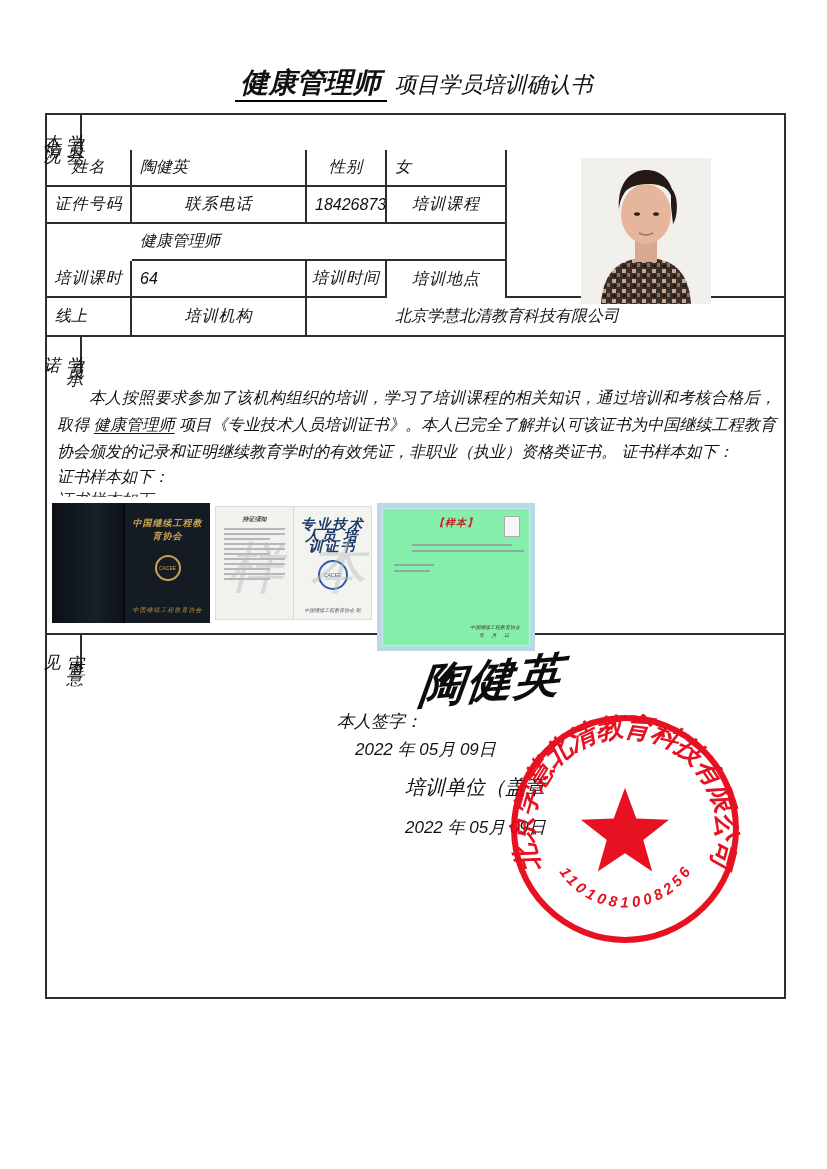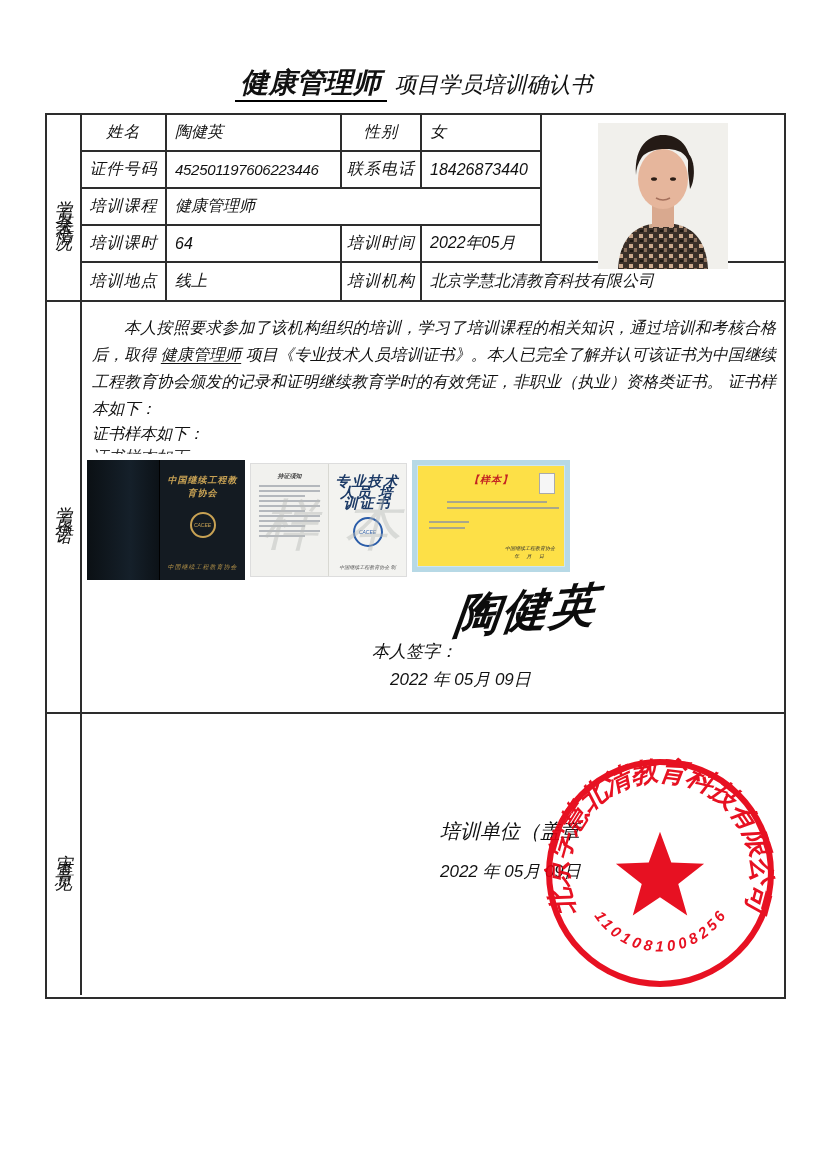--- a/index.html
+++ b/index.html
@@ -6,21 +6,21 @@
   body { background:#fff; font-family:"Liberation Sans","DejaVu Sans",sans-serif; color:#111; }
   .page { position:relative; width:827px; height:1169px; background:#fff; overflow:hidden; margin:16px auto;font-style:italic; }
 
   
   .doc-title { position:absolute; top:48px; left:0; width:100%; text-align:center; white-space:nowrap; }
   .doc-title .program { font-size:28px; font-weight:bold; border-bottom:2px solid #000; padding:0 6px 2px 6px; }
   .doc-title .suffix { font-size:22px; margin-left:8px; }
 
   
   .doc-table { position:absolute; left:45px; top:97px; width:741px; height:886px; border:2px solid #2d2d2d; background:#fff; }
-  .section { display:flex; border-bottom:2px solid #2d2d2d; }
+  .section { display:flex; border-bottom:2px solid #2d2d2d;flex-direction:column; }
   .section:last-child { border-bottom:none; }
   .vlabel { width:35px; flex:0 0 35px; border-right:2px solid #2d2d2d;
             writing-mode:vertical-rl; text-orientation:upright;
             display:flex; align-items:center; justify-content:center;
             font-size:17px; letter-spacing:7px; padding:6px 0; }
   .content { flex:1; position:relative; }
 
   
   .basic-grid { display:grid; grid-template-columns:85px 175px 80px 120px 1fr; grid-auto-rows:37px; height:185px; }
   .cell { border-right:2px solid #2d2d2d; border-bottom:2px solid #2d2d2d; display:flex; align-items:center; font-size:16px; overflow:hidden; }
@@ -52,21 +52,21 @@
   .cert-booklet { width:157px; height:114px; margin-left:5px; margin-top:3px; background:#f3f3f0; border:1px solid #ddd; display:flex; position:relative; }
   .bk-page { flex:1; padding:8px 6px; position:relative; }
   .bk-page.left { border-right:1px solid #d8d8d2; background:#f1f1ee; }
   .bk-left-title { text-align:center; font-size:6px; font-weight:bold; color:#444; margin-bottom:4px; }
   .bk-bar { height:2px; background:#9aa0a8; margin:3px 2px; opacity:.7; }
   .bk-bar.short { width:70%; }
   .bk-right-title { text-align:center; font-size:14px; font-weight:bold; color:#1c3a66; line-height:11px; letter-spacing:2px; margin-top:4px; }
   .bk-seal { width:30px; height:30px; border:2px solid #2a5ca8; border-radius:50%; margin:8px auto 0; display:flex; align-items:center; justify-content:center; color:#2a5ca8; font-size:5px; }
   .bk-footer { position:absolute; bottom:6px; left:0; width:100%; text-align:center; font-size:5px; color:#555; }
 
-  .cert-sample { width:158px; height:112px; margin-left:5px; background:#fde047; border:5px solid #b7d9e6; box-shadow:inset 0 0 0 1px #cfe6ef; position:relative; padding:8px 8px; }
+  .cert-sample { width:158px; height:148px; margin-left:5px; background:#86efac; border:5px solid #b7d9e6; box-shadow:inset 0 0 0 1px #cfe6ef; position:relative; padding:8px 8px; }
   .cs-tag { text-align:center; color:#c32222; font-weight:bold; font-size:10px; letter-spacing:1px; }
   .cs-photo { position:absolute; top:8px; right:10px; width:16px; height:21px; border:1px solid #aaa; background:#f6f6f6; }
   .cs-bar { height:2px; background:#8d94a0; opacity:.75; margin:4px 10px; }
   .cs-bar.b1 { margin-top:14px; width:100px; margin-left:22px; }
   .cs-bar.b2 { width:112px; margin-left:22px; }
   .cs-bar.b3 { width:40px; margin-left:4px; margin-top:12px; }
   .cs-bar.b4 { width:36px; margin-left:4px; }
   .cs-org { position:absolute; right:10px; bottom:16px; font-size:5px; color:#333; }
   .cs-date { position:absolute; right:18px; bottom:8px; font-size:5px; color:#333; letter-spacing:3px; }
 
@@ -118,31 +118,29 @@
               <ellipse cx="65" cy="56" rx="25" ry="30" fill="#e6b69c"></ellipse>
               <path d="M38,52 C36,22 52,12 65,12 C80,12 95,22 93,52 C93,40 88,30 80,28 C70,24 50,26 44,34 C40,40 38,46 38,52 Z" fill="#241a15"></path>
               <path d="M90,30 C98,38 97,58 92,66 L90,48 Z" fill="#241a15"></path>
               <ellipse cx="56" cy="56" rx="3" ry="1.8" fill="#2a1d16"></ellipse>
               <ellipse cx="75" cy="56" rx="3" ry="1.8" fill="#2a1d16"></ellipse>
               <path d="M58,75 Q65,79 72,75" stroke="#a5705c" stroke-width="1.5" fill="none"></path>
             </svg>
           </div>
 
           <div class="cell lab">证件号码</div>
-          <div class="cell val idnum">452501197606223446</div>
           <div class="cell lab">联系电话</div>
           <div class="cell val">18426873440</div>
 
           <div class="cell lab">培训课程</div>
           <div class="cell val span-course">健康管理师</div>
 
           <div class="cell lab">培训课时</div>
           <div class="cell val">64</div>
           <div class="cell lab">培训时间</div>
-          <div class="cell val">2022年05月</div>
 
           <div class="cell lab noB">培训地点</div>
           <div class="cell val noB">线上</div>
           <div class="cell lab noB">培训机构</div>
           <div class="cell val noB span-org">北京学慧北清教育科技有限公司</div>
         </div>
       </div>
     </div>
 
     <div class="section">

